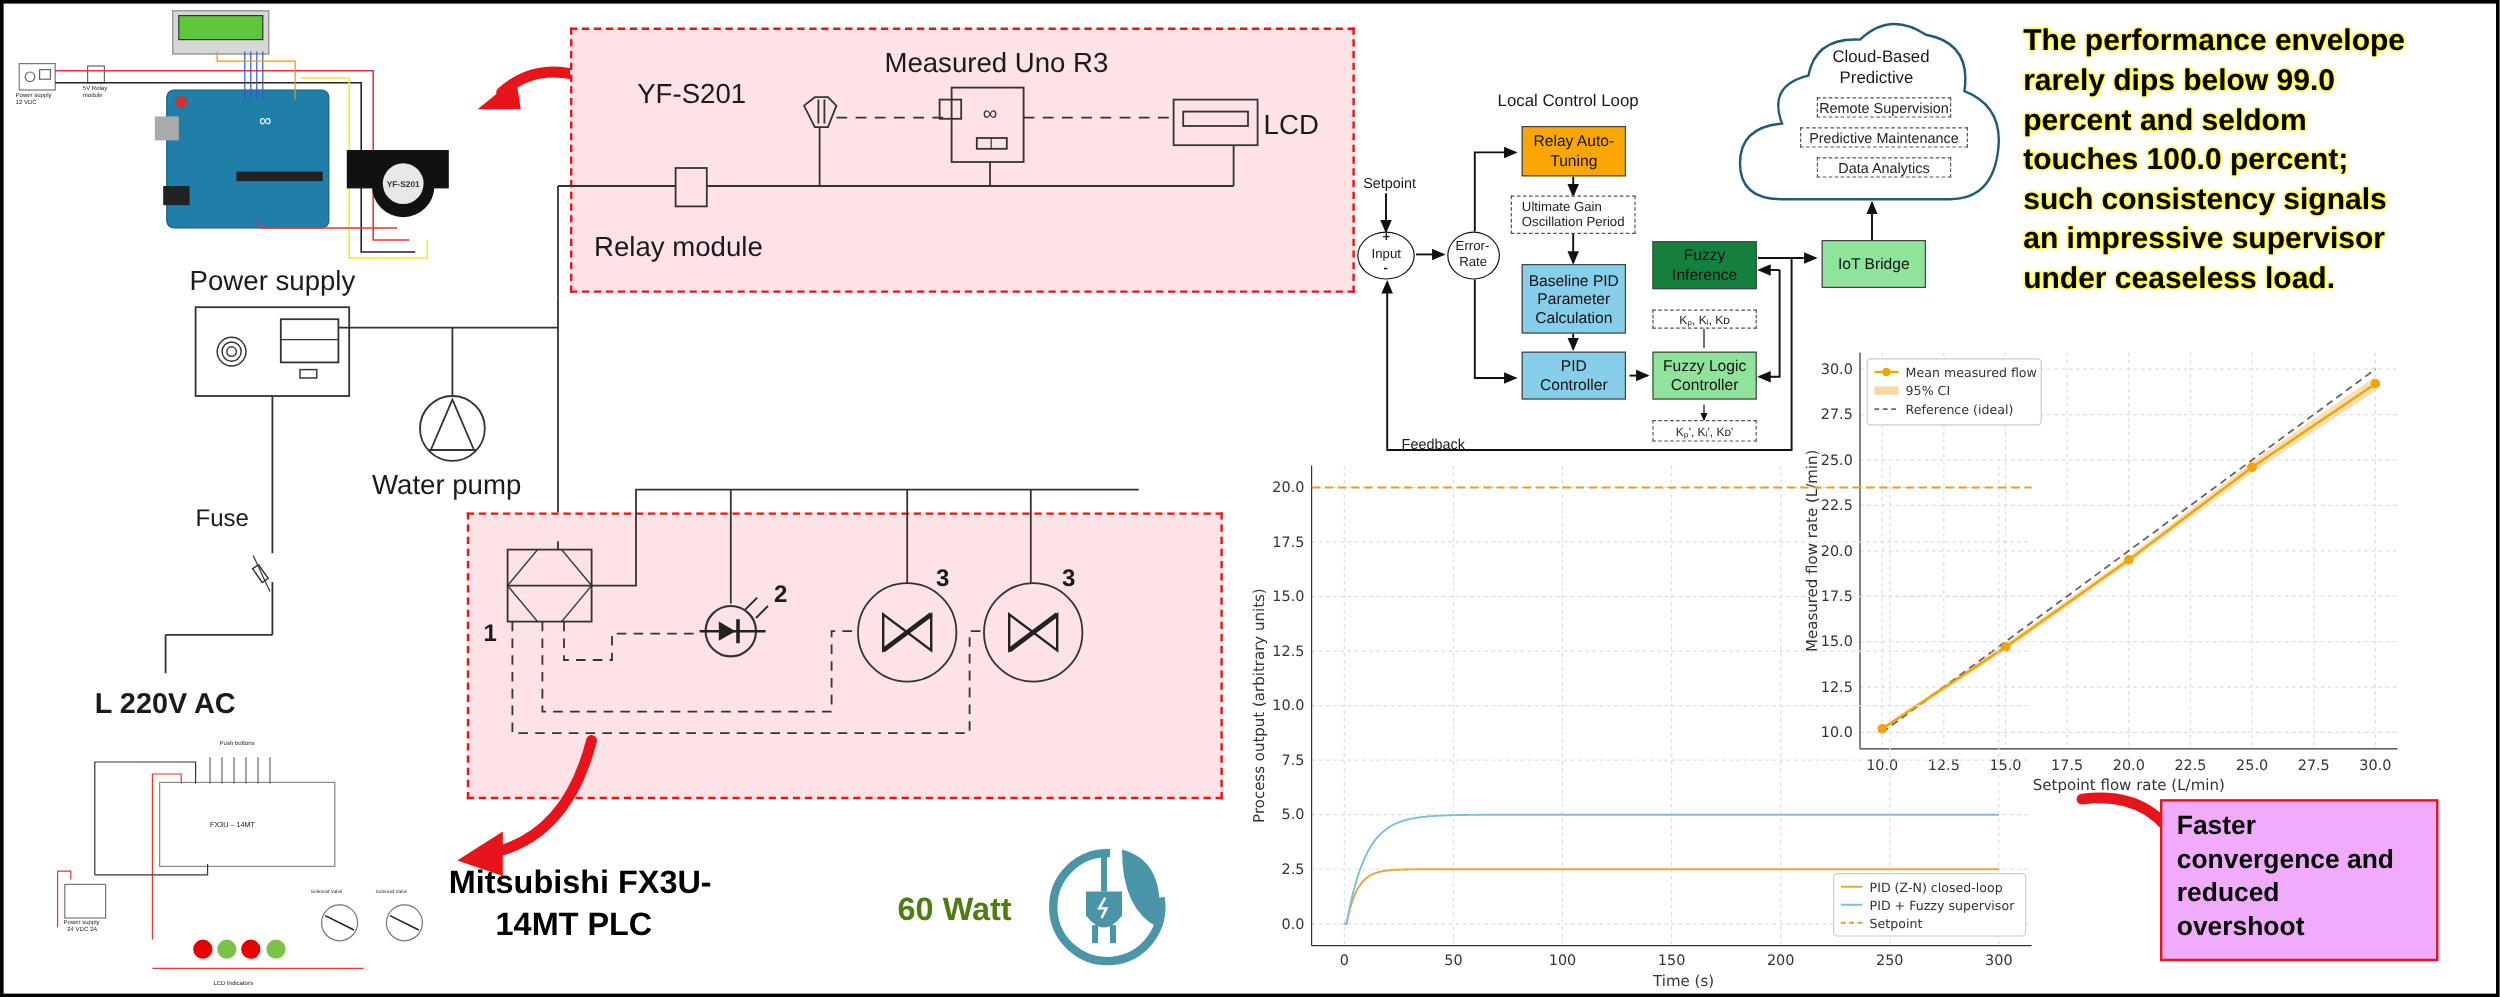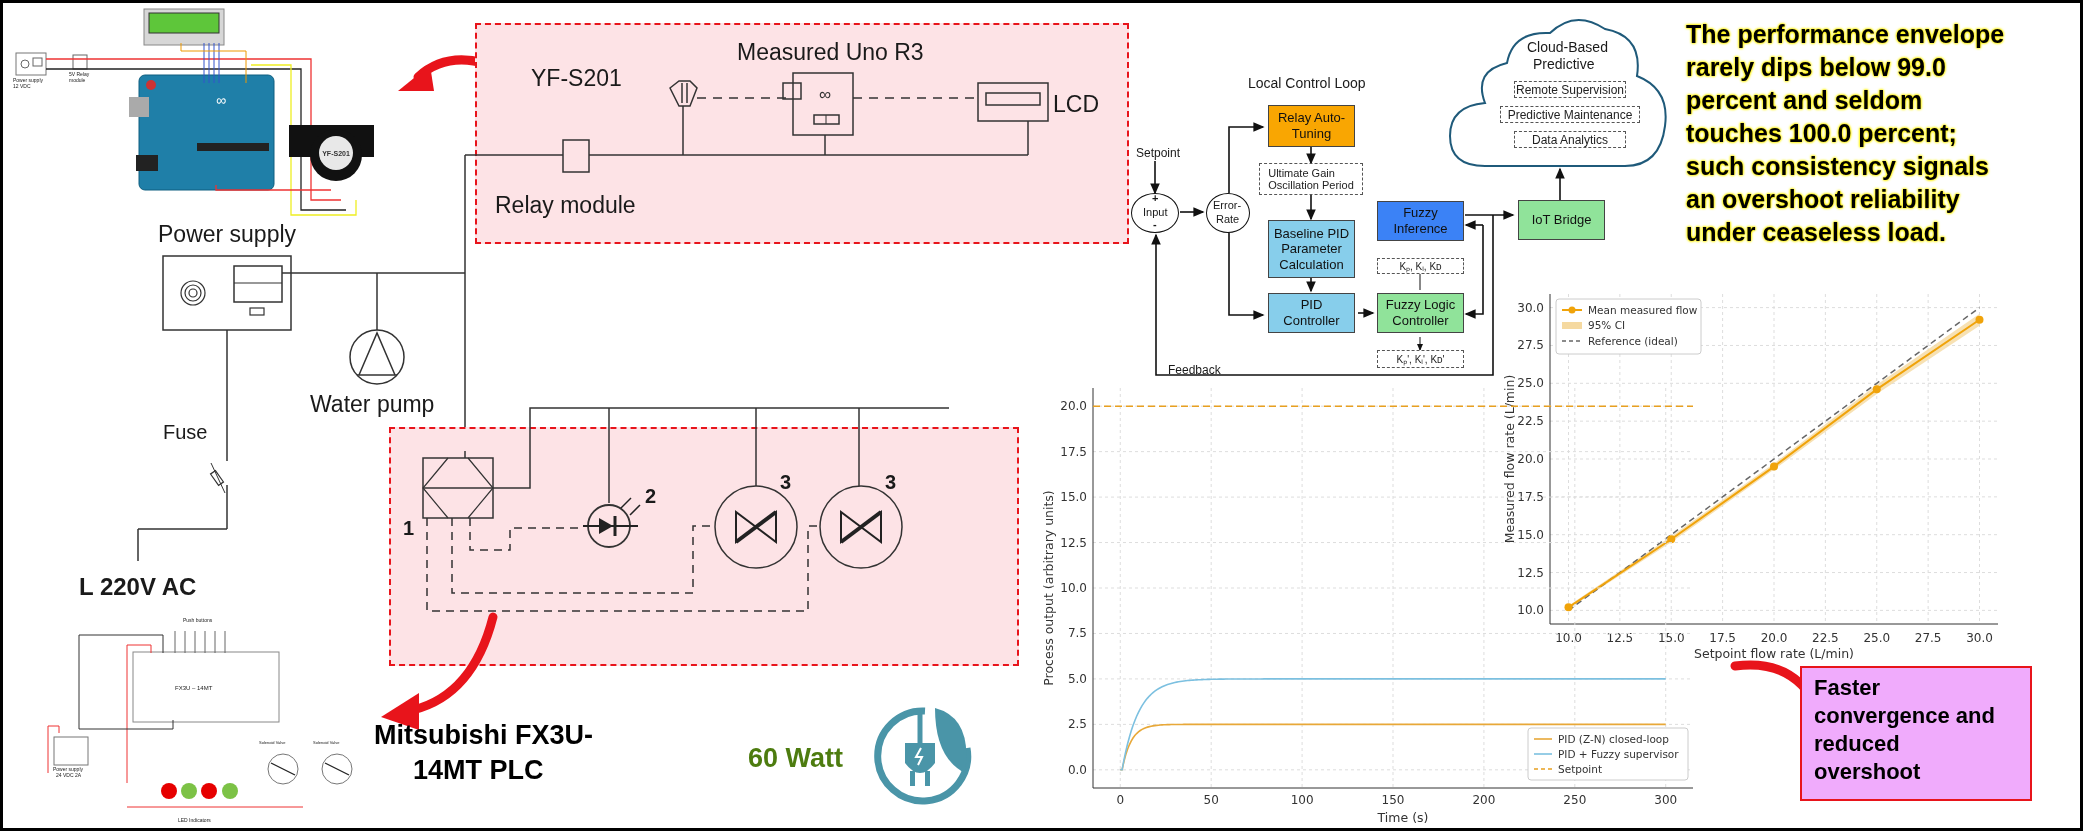--- a/index.html
+++ b/index.html
@@ -246,21 +246,21 @@
   </div>
   <div class="dashed" style="left:1256px;top:160px;width:104px;height:32px;font-size:11px;">
     <span><span>Ultimate Gain</span><br><span>Oscillation Period</span></span>
   </div>
   <div class="blk" style="left:1265px;top:217px;width:87px;height:58px;background:#87ceeb;">
     <span><span>Baseline PID</span><br><span>Parameter</span><br><span>Calculation</span></span>
   </div>
   <div class="blk" style="left:1265px;top:290px;width:87px;height:40px;background:#87ceeb;">
     <span><span>PID</span><br><span>Controller</span></span>
   </div>
-  <div class="blk" style="left:1374px;top:198px;width:87px;height:40px;background:#3b82f6;">
+  <div class="blk" style="left:1374px;top:198px;width:87px;height:40px;background:#15803d;">
     <span><span>Fuzzy</span><br><span>Inference</span></span>
   </div>
   <div class="dashed" style="left:1374px;top:255px;width:87px;height:16px;font-size:10px;">Kₚ, Kᵢ, Kᴅ</div>
   <div class="blk" style="left:1374px;top:290px;width:87px;height:40px;background:#90e39a;">
     <span><span>Fuzzy Logic</span><br><span>Controller</span></span>
   </div>
   <div class="dashed" style="left:1374px;top:347px;width:87px;height:18px;font-size:10px;">Kₚ', Kᵢ', Kᴅ'</div>
   <div class="blk" style="left:1515px;top:197px;width:87px;height:40px;background:#90e39a;">IoT Bridge</div>
   <div class="lbl" style="left:1165px;top:360px;font-size:12px;">Feedback</div>
 
@@ -272,21 +272,21 @@
   <div class="dashed" style="left:1511px;top:78px;width:112px;height:17px;">Remote Supervision</div>
   <div class="dashed" style="left:1497px;top:103px;width:140px;height:17px;">Predictive Maintenance</div>
   <div class="dashed" style="left:1511px;top:128px;width:112px;height:17px;">Data Analytics</div>
 
   <div class="callout glow" style="left:1683px;top:15px;font-size:25px;line-height:33px;">
     <div>The performance envelope</div>
     <div>rarely dips below 99.0</div>
     <div>percent and seldom</div>
     <div>touches 100.0 percent;</div>
     <div>such consistency signals</div>
-    <div>an overshoot reliability</div>
+    <div>an impressive supervisor</div>
     <div>under ceaseless load.</div>
   </div>
 
   <svg id="flow-chart" style="left:1497px;top:283px;" width="580" height="380">
       <line x1="68.49541284403671" x2="68.49541284403671" y1="8" y2="338" stroke="#ddd" stroke-dasharray="3,3"></line>
       <text x="68.49541284403671" y="356" class="chart-text" font-size="12" text-anchor="middle">10.0</text>
       <line x1="119.87155963302754" x2="119.87155963302754" y1="8" y2="338" stroke="#ddd" stroke-dasharray="3,3"></line>
       <text x="119.87155963302754" y="356" class="chart-text" font-size="12" text-anchor="middle">12.5</text>
       <line x1="171.24770642201838" x2="171.24770642201838" y1="8" y2="338" stroke="#ddd" stroke-dasharray="3,3"></line>
       <text x="171.24770642201838" y="356" class="chart-text" font-size="12" text-anchor="middle">15.0</text>

